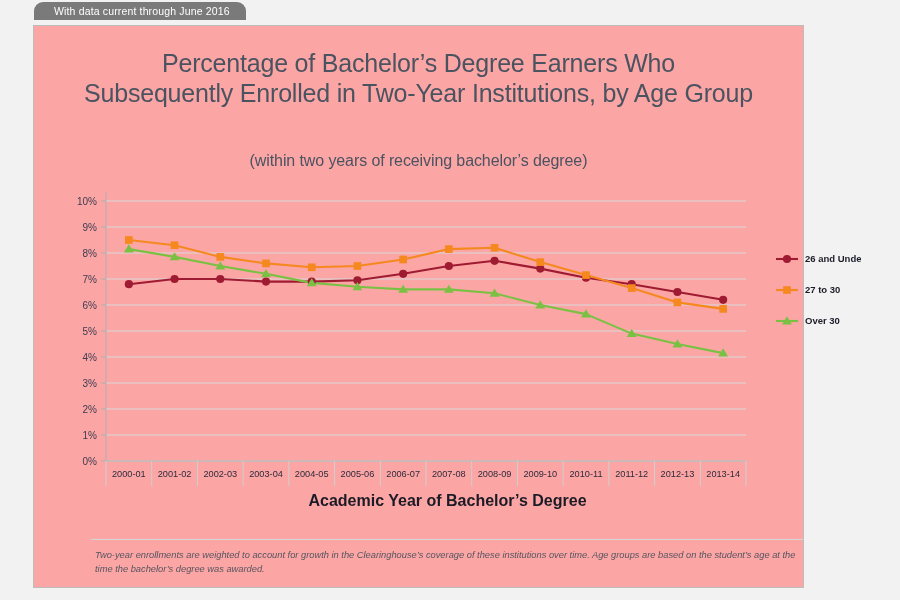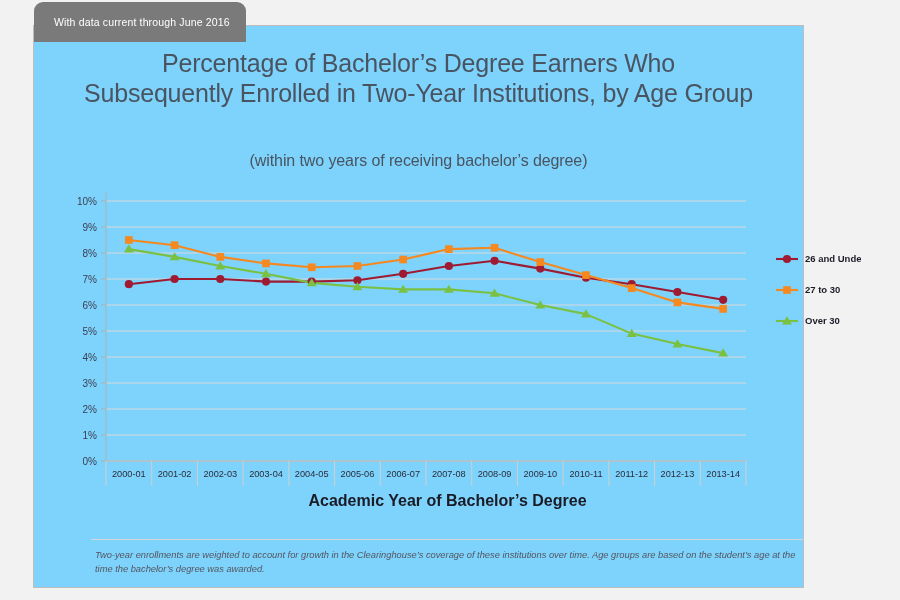--- a/index.html
+++ b/index.html
@@ -7,34 +7,34 @@
     width:900px;height:600px;
     background:#f2f2f2;
     font-family:"Liberation Sans", sans-serif;
     overflow:hidden;
   }
   #root{position:relative;width:900px;height:600px;}
 
   
   .tab{
     position:absolute;left:34px;top:2px;
-    height:40px;padding:0 16px 0 20px;
+    height:18px;padding:0 16px 0 20px;
     background:#7a7a7a;
     border-radius:9px 9px 0 0;
     color:#ffffff;font-size:10.5px;
     display:flex;align-items:center;
     letter-spacing:.15px;
     white-space:nowrap;z-index:3;
   }
 
   
   .card{
     position:absolute;left:33px;top:25px;
     width:771px;height:563px;
-    background:#7dd3fc;
+    background:#fca5a5;
     border:1px solid #bdbdbd;
     box-sizing:border-box;
     z-index:2;
     text-decoration:underline;
   }
 
   
   .title-block{position:absolute;left:0;top:22px;width:100%;text-align:center;}
   .title-l{
     font-family:"Liberation Sans", sans-serif;

